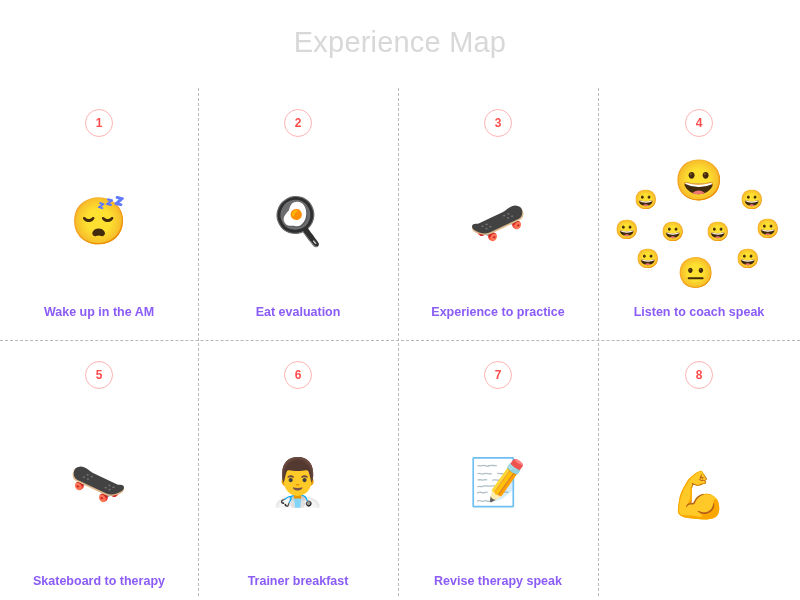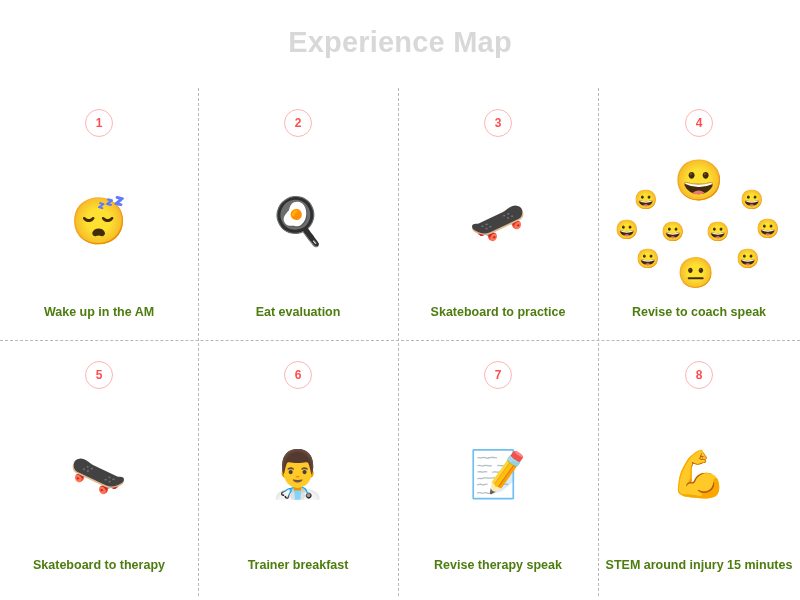--- a/index.html
+++ b/index.html
@@ -23,21 +23,21 @@
   }
 
   
   .title {
     position: absolute;
     top: 22px;
     left: 0;
     width: 800px;
     text-align: center;
     font-size: 29px;
-    font-weight: bold;
+    font-weight: normal;
     color: #d8d8d8;
     letter-spacing: 0.2px;
     line-height: 40px;
     user-select: none;
   }
 
   
   .v-divider {
     position: absolute;
     top: 88px;
@@ -106,32 +106,32 @@
 
   .emoji {
     font-size: 46px;
     line-height: 1;
     user-select: none;
   }
   .emoji.flip { transform: scaleX(-1); }
 
   .caption {
     font-size: 12.5px;
-    color: #4d7c0f;
+    color: #8b5cf6;
     font-weight: bold;
     text-align: center;
     padding: 0 6px 0 6px;
     margin-bottom: 0;
     user-select: none;
     white-space: nowrap;
   }
 
   
   .grid > .cell.row1 .caption { margin-bottom: 21px; }
-  .grid > .cell.row2 .caption { margin-bottom: 28px; }
+  .grid > .cell.row2 .caption { margin-bottom: 12px; }
 
   
   .cluster {
     position: relative;
     width: 160px;
     height: 120px;
   }
   .cluster .face {
     position: absolute;
     line-height: 1;
@@ -167,40 +167,40 @@
         <span class="emoji">🍳</span>
       </div>
       <div class="caption">Eat evaluation</div>
     </div>
 
     <div class="cell row1">
       <div class="badge">3</div>
       <div class="art">
         <span class="emoji">🛹</span>
       </div>
-      <div class="caption">Skateboard to practice</div>
+      <div class="caption">Experience to practice</div>
     </div>
 
     <div class="cell row1">
       <div class="badge">4</div>
       <div class="art">
         <div class="cluster" id="face-cluster">
             <span class="face" style="left: 50%; top: 16%; font-size: 40px;">😀</span>
             <span class="face" style="left: 17%; top: 32%; font-size: 19px;">😀</span>
             <span class="face" style="left: 83%; top: 32%; font-size: 19px;">😀</span>
             <span class="face" style="left: 5%; top: 57%; font-size: 19px;">😀</span>
             <span class="face" style="left: 34%; top: 58%; font-size: 19px;">😀</span>
             <span class="face" style="left: 62%; top: 58%; font-size: 19px;">😀</span>
             <span class="face" style="left: 93%; top: 56%; font-size: 19px;">😀</span>
             <span class="face" style="left: 18%; top: 81%; font-size: 19px;">😀</span>
             <span class="face" style="left: 81%; top: 81%; font-size: 19px;">😀</span>
             <span class="face" style="left: 48%; top: 93%; font-size: 30px;">😐</span>
           </div>
       </div>
-      <div class="caption">Revise to coach speak</div>
+      <div class="caption">Listen to coach speak</div>
     </div>
 
     <div class="cell row2">
       <div class="badge">5</div>
       <div class="art">
         <span class="emoji flip">🛹</span>
       </div>
       <div class="caption">Skateboard to therapy</div>
     </div>
 
@@ -218,17 +218,16 @@
         <span class="emoji">📝</span>
       </div>
       <div class="caption">Revise therapy speak</div>
     </div>
 
     <div class="cell row2">
       <div class="badge">8</div>
       <div class="art">
         <span class="emoji">💪</span>
       </div>
-      <div class="caption">STEM around injury 15 minutes</div>
     </div>
 
   </div>
 </div>
 
 </body></html>

